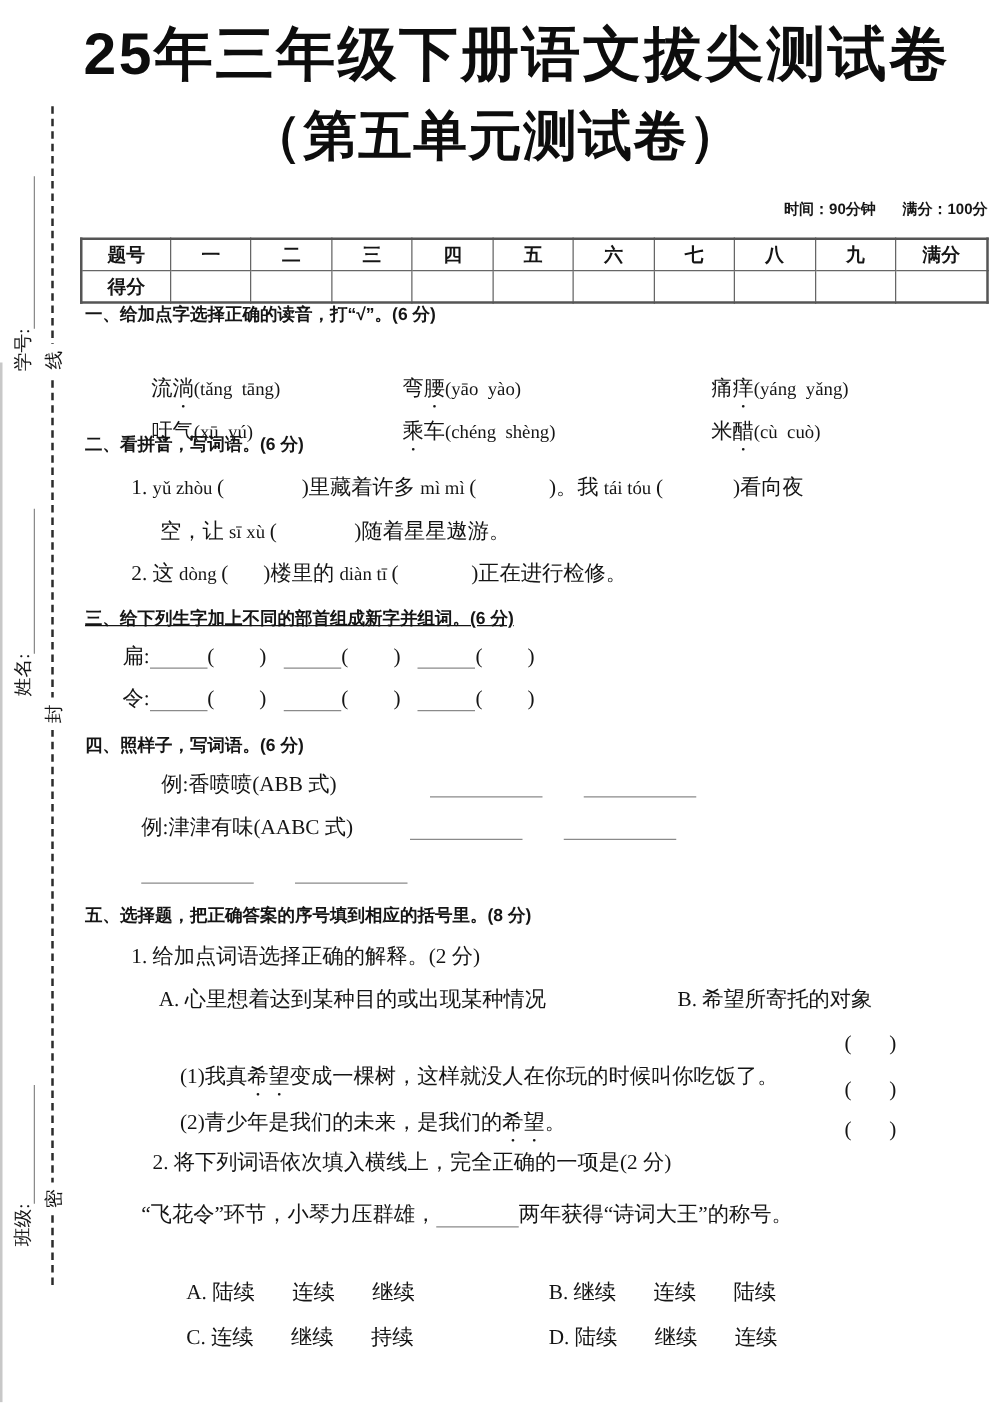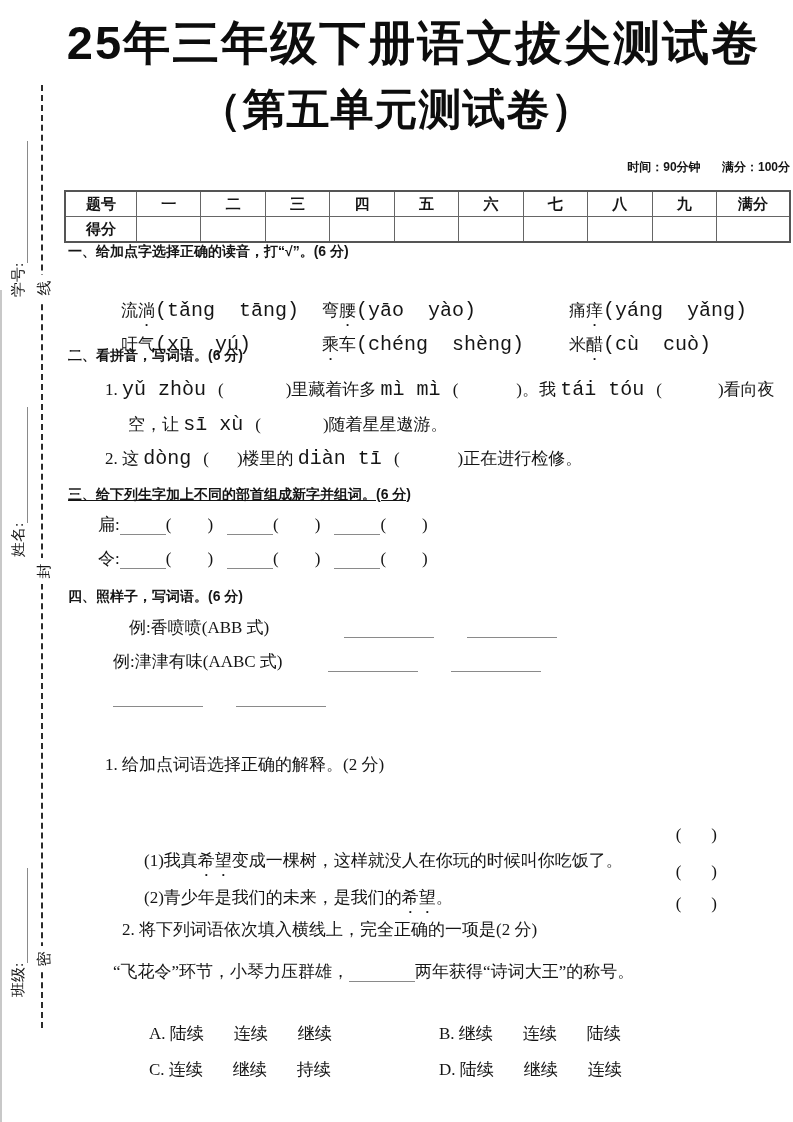--- a/index.html
+++ b/index.html
@@ -28,21 +28,21 @@
              border-left:2.6px dashed #2b2b2b;z-index:1;}
   .v-label{position:absolute;transform-origin:0 0;transform:rotate(-90deg);
            height:20px;font-size:15px;white-space:nowrap;z-index:2;}
   .seal-char{position:absolute;transform-origin:0 0;transform:rotate(-90deg);
              width:26px;height:21px;background:#fff;text-align:center;
              font-size:15px;line-height:21px;z-index:3;}
   .scan-edge{position:absolute;left:0;top:290px;bottom:0;width:2px;background:#9a9a9a;opacity:.55;}
   
   .line{position:absolute;white-space:pre;font-size:17px;line-height:26px;}
   .qhead{font-family:"Liberation Sans","DejaVu Sans",sans-serif;font-weight:bold;font-size:14px;}
-  .seg-py{font-family:Liberation Mono, monospace;font-size:20px;}
+  .seg-py{font-family:Liberation Serif, serif;font-size:15px;}
   .seg-cn{}
   .seg-dot{-webkit-text-emphasis:filled dot;-webkit-text-emphasis-position:under left;
            text-emphasis:filled dot;text-emphasis-position:under left;}
   .seg-blank{display:inline-block;height:4px;border-bottom:1.5px solid #8a8a8a;
              vertical-align:-5px;}
   .seg-gap{display:inline-block;height:1px;}
   .seg-pr .seg-gap{vertical-align:baseline;}
   .q1-item{display:inline-block;}
   .q1-c1{width:201px;} .q1-c2{width:247px;}
   .optcol{display:inline-block;width:290px;}
@@ -123,21 +123,23 @@
 
   <div class="line qhead" style="left:68px;top:481px;text-decoration:underline;">三、给下列生字加上不同的部首组成新字并组词。(6 分)</div>
   <div class="line" style="left:98px;top:512px;"><span class="seg-cn">扁:</span><span class="seg-blank" style="width: 46px;"></span><span class="seg-pr"><span>(</span><span class="seg-gap" style="width: 36px;"></span><span>)</span></span><span class="seg-gap" style="width: 14px;"></span><span class="seg-blank" style="width: 46px;"></span><span class="seg-pr"><span>(</span><span class="seg-gap" style="width: 36px;"></span><span>)</span></span><span class="seg-gap" style="width: 14px;"></span><span class="seg-blank" style="width: 46px;"></span><span class="seg-pr"><span>(</span><span class="seg-gap" style="width: 36px;"></span><span>)</span></span></div>
   <div class="line" style="left:98px;top:546px;"><span class="seg-cn">令:</span><span class="seg-blank" style="width: 46px;"></span><span class="seg-pr"><span>(</span><span class="seg-gap" style="width: 36px;"></span><span>)</span></span><span class="seg-gap" style="width: 14px;"></span><span class="seg-blank" style="width: 46px;"></span><span class="seg-pr"><span>(</span><span class="seg-gap" style="width: 36px;"></span><span>)</span></span><span class="seg-gap" style="width: 14px;"></span><span class="seg-blank" style="width: 46px;"></span><span class="seg-pr"><span>(</span><span class="seg-gap" style="width: 36px;"></span><span>)</span></span></div>
 
   <div class="line qhead" style="left:68px;top:583px;">四、照样子，写词语。(6 分)</div>
   <div class="line" style="left:113px;top:615px;"><span class="seg-cn" style="display: inline-block; width: 215px; margin-left: 16px;">例:香喷喷(ABB 式)</span><span class="seg-blank" style="width: 90px;"></span><span class="seg-gap" style="width: 33px;"></span><span class="seg-blank" style="width: 90px;"></span></div>
   <div class="line" style="left:113px;top:649px;"><span class="seg-cn" style="display: inline-block; width: 215px;">例:津津有味(AABC 式)</span><span class="seg-blank" style="width: 90px;"></span><span class="seg-gap" style="width: 33px;"></span><span class="seg-blank" style="width: 90px;"></span></div>
   <div class="line" style="left:113px;top:684px;"><span class="seg-blank" style="width: 90px;"></span><span class="seg-gap" style="width: 33px;"></span><span class="seg-blank" style="width: 90px;"></span></div>
 
+  <div class="line qhead" style="left:68px;top:719px;">五、选择题，把正确答案的序号填到相应的括号里。(8 分)</div>
   <div class="line" style="left:105px;top:752px;">1. 给加点词语选择正确的解释。(2 分)</div>
+  <div class="line" style="left:127px;top:787px;"><span class="seg-cn" style="display: inline-block; width: 415px;">A. 心里想着达到某种目的或出现某种情况</span><span class="seg-cn">B. 希望所寄托的对象</span></div>
 
   <div class="line" style="left:127px;top:822px;right:6px;">
     <span><span class="seg-cn">(1)我真</span><span class="seg-dot">希望</span><span class="seg-cn">变成一棵树，这样就没人在你玩的时候叫你吃饭了。</span></span>
     <span class="rbracket"><span class="seg-pr"><span>(</span><span class="seg-gap" style="width: 30px;"></span><span>)</span></span></span>
   </div>
   <div class="line" style="left:127px;top:859px;right:6px;">
     <span><span class="seg-cn">(2)青少年是我们的未来，是我们的</span><span class="seg-dot">希望</span><span class="seg-cn">。</span></span>
     <span class="rbracket"><span class="seg-pr"><span>(</span><span class="seg-gap" style="width: 30px;"></span><span>)</span></span></span>
   </div>
   <div class="line" style="left:105px;top:891px;right:6px;">

